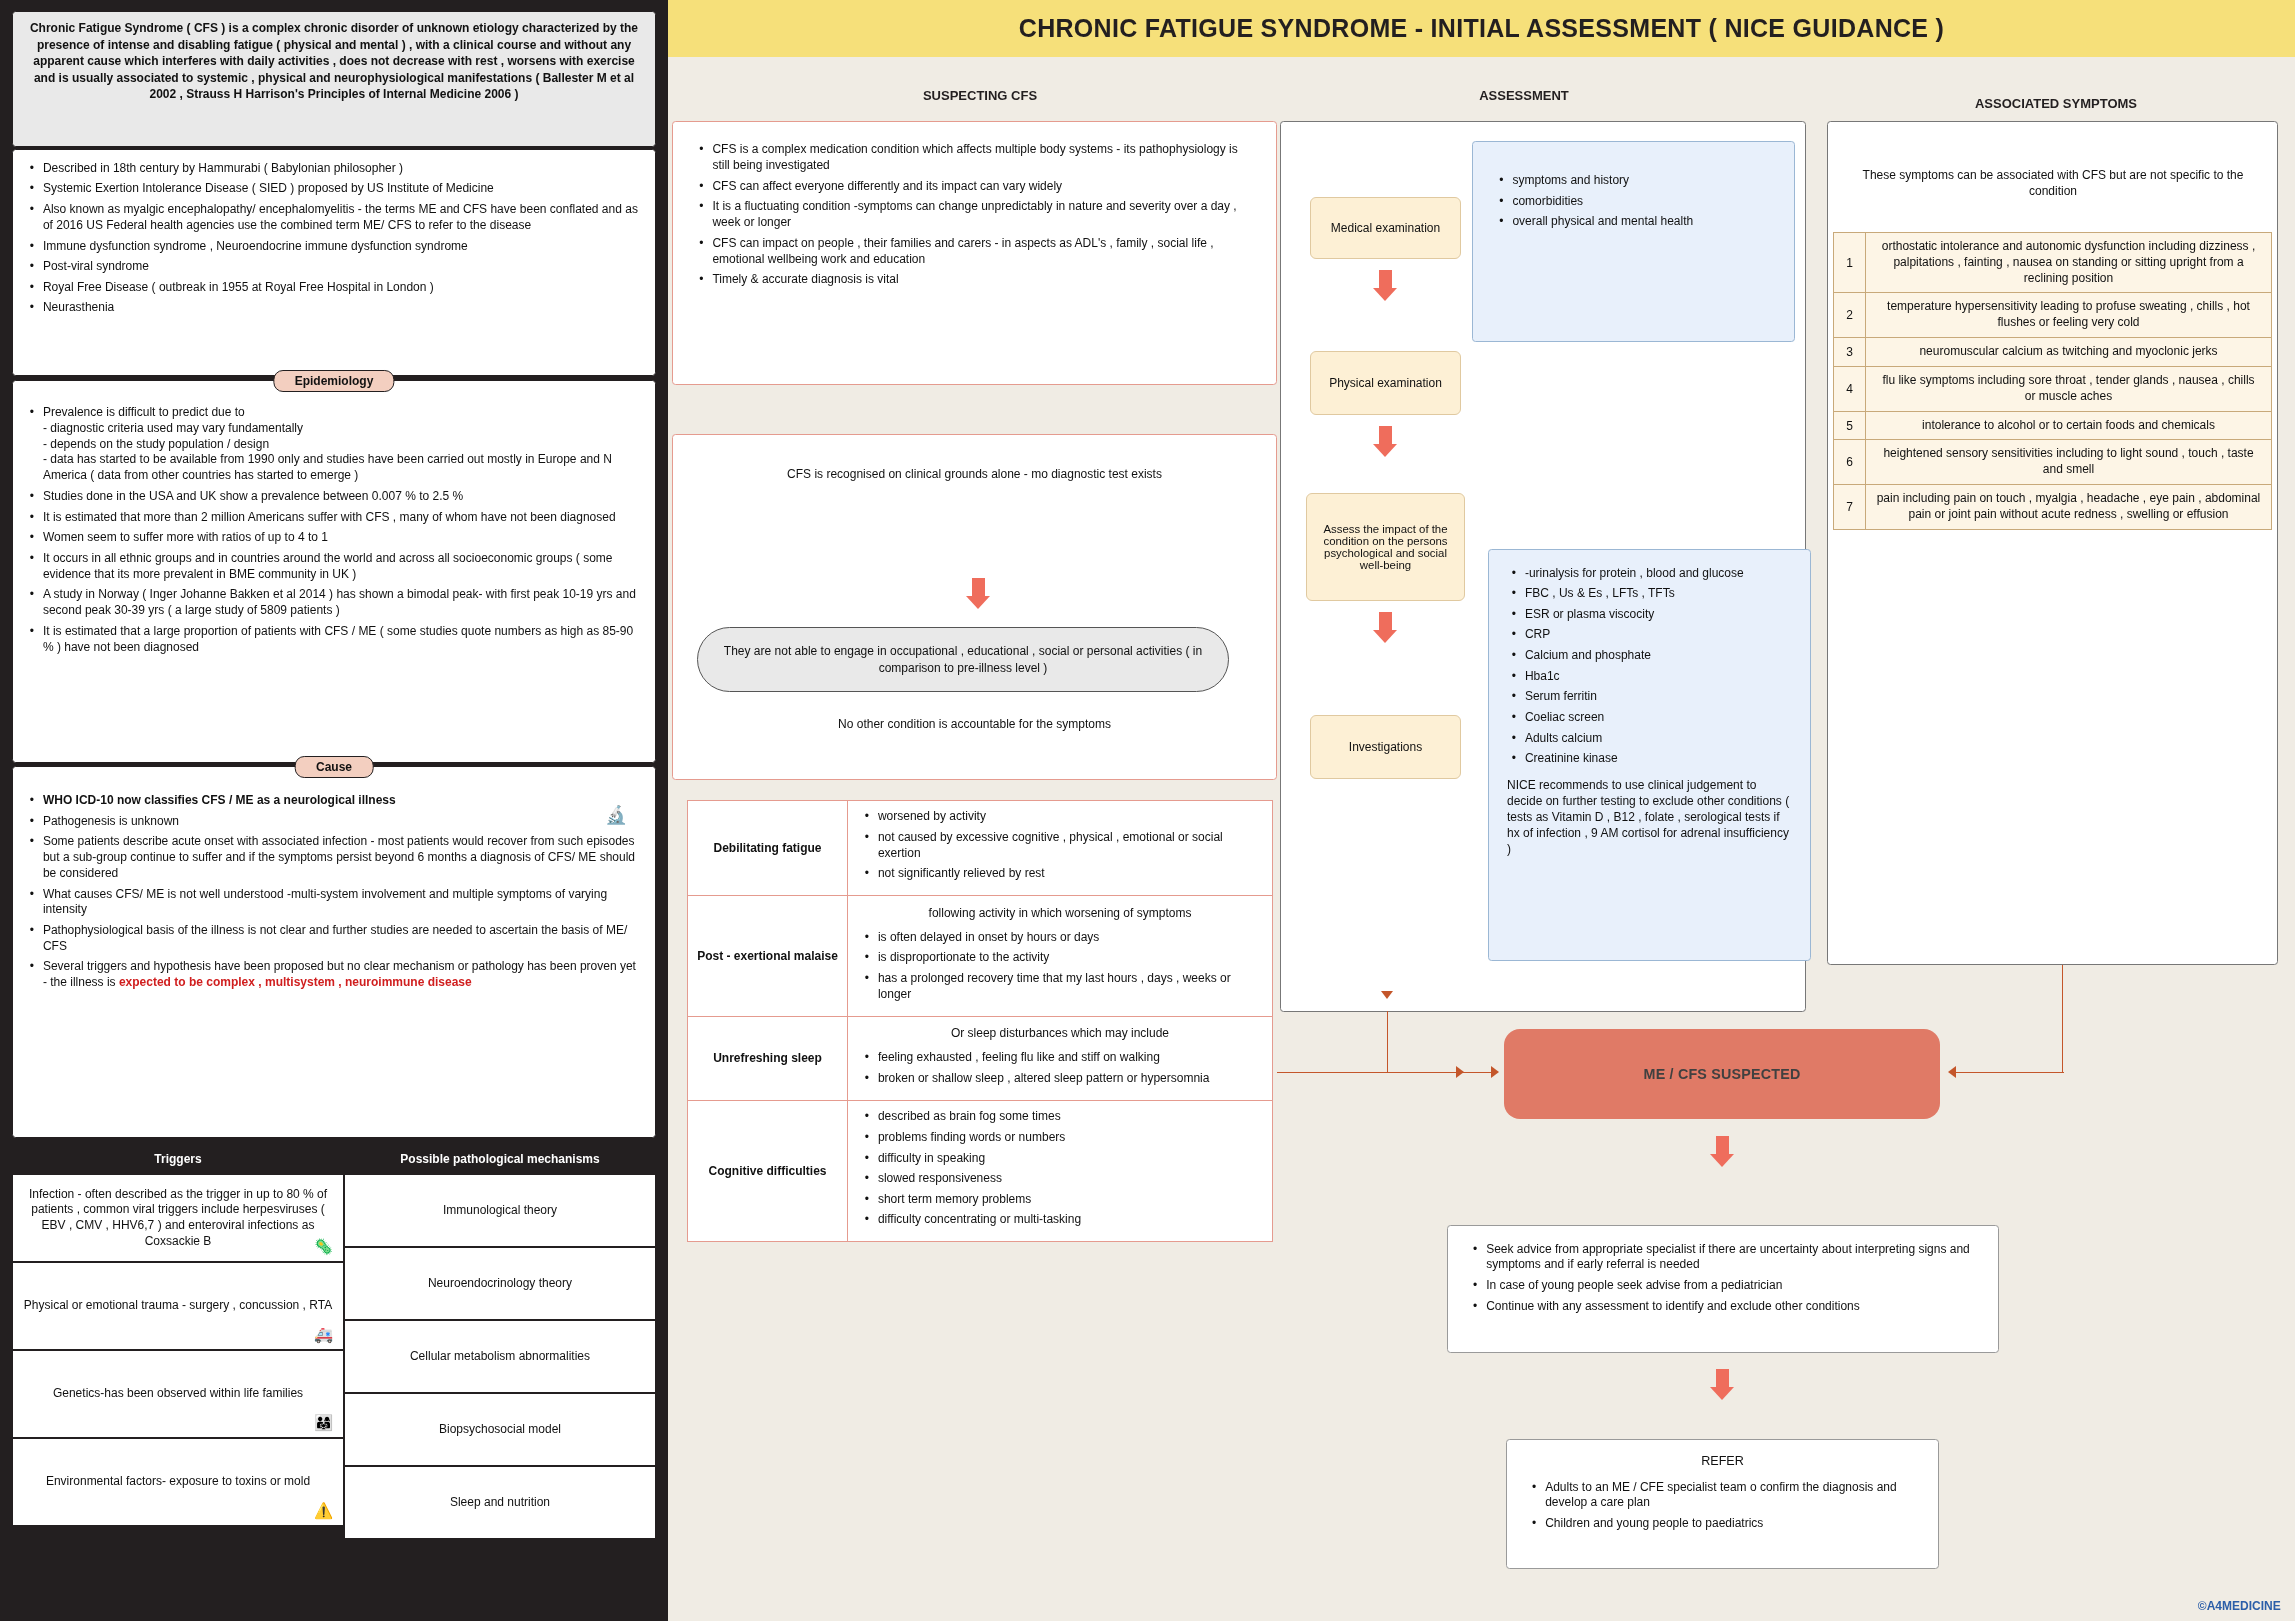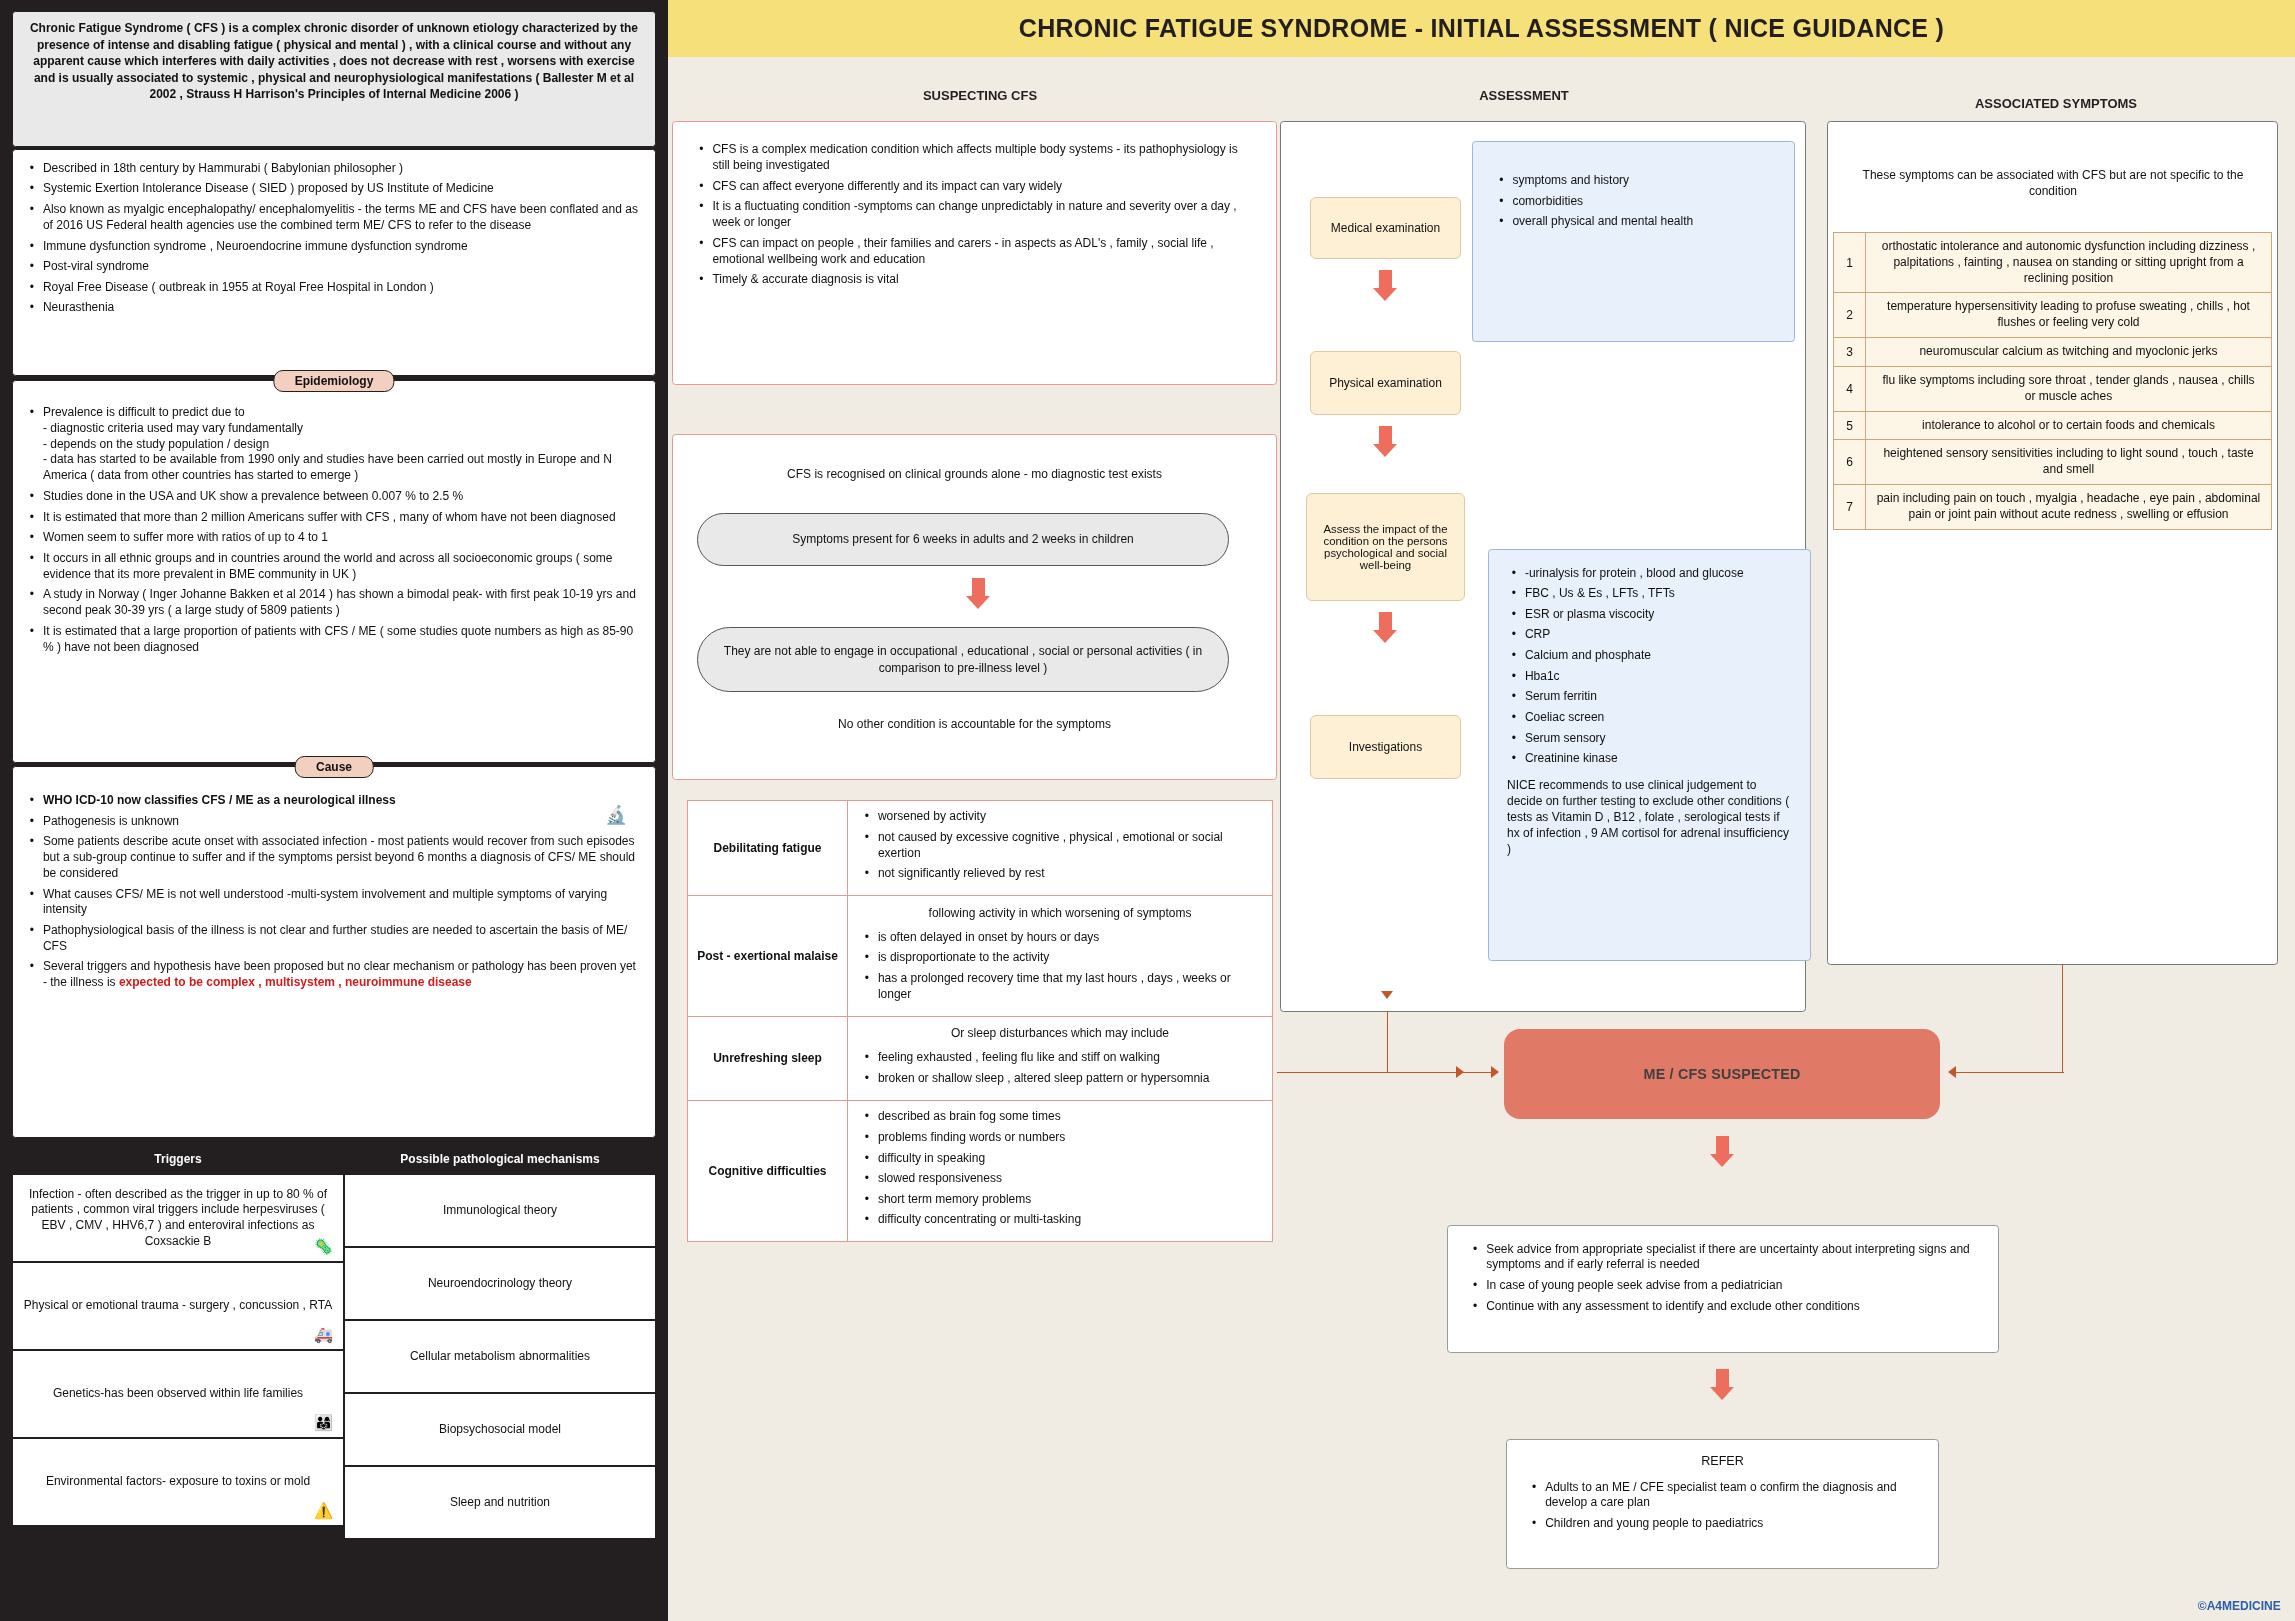--- a/index.html
+++ b/index.html
@@ -231,21 +231,20 @@
         <li>CFS is a complex medication condition which affects multiple body systems - its pathophysiology is still being investigated</li>
         <li>CFS can affect everyone differently and its impact can vary widely</li>
         <li>It is a fluctuating condition -symptoms can change unpredictably in nature and severity over a day , week or longer</li>
         <li>CFS can impact  on people , their families and carers - in aspects as ADL's , family , social life , emotional wellbeing work and education</li>
         <li>Timely &amp; accurate diagnosis is vital</li>
       </ul>
   </div>
 
   <div class="box bx-pink" style="left:672px;top:434px;width:605px;height:346px;padding:15.5px;">
     <div style="text-align:center;font-size:12px;margin:15.5px 0 18px 0;">CFS is recognised on clinical grounds alone - mo diagnostic test exists</div>
-    <div class="stadium" style="left:24px;top:78px;width:532px;height:53px;">Symptoms present for 6 weeks in adults  and 2 weeks in children</div>
     <div class="arrow-d" style="left:293px;top:143px;">
       <div class="shaft"></div>
         <div class="head"></div>
     </div>
     <div class="stadium" style="left:24px;top:192px;width:532px;height:65px;">They are not able to engage in occupational , educational , social or personal activities ( in comparison to pre-illness level )</div>
     <div style="position:absolute;left:0;top:281px;width:100%;text-align:center;font-size:12px;">No other condition is accountable for the symptoms</div>
   </div>
 
   <div class="dtable" id="susp-table">
       <div class="drow">
@@ -324,21 +323,21 @@
   <div class="box bx-blue" style="left:1488px;top:549px;width:323px;height:412px;padding:15.5px 18px;">
     <ul class="bul" id="tests-list">
         <li>-urinalysis for protein , blood and glucose</li>
         <li>FBC , Us &amp; Es , LFTs , TFTs</li>
         <li>ESR or plasma viscocity</li>
         <li>CRP</li>
         <li>Calcium and phosphate</li>
         <li>Hba1c</li>
         <li>Serum ferritin</li>
         <li>Coeliac screen</li>
-        <li>Serum sensory</li>
+        <li>Adults calcium</li>
         <li>Creatinine kinase</li>
       </ul>
     <div style="margin-top:9.6px;font-size:12px;line-height:1.35;">NICE recommends to use clinical judgement to decide on further testing to exclude other conditions  ( tests as Vitamin D , B12 , folate , serological tests if hx of infection , 9 AM cortisol for adrenal insufficiency )</div>
   </div>
 
   <div class="me-box">ME / CFS SUSPECTED</div>
 
   <div class="arrow-d" style="left:1710px;top:1136px;">
       <div class="shaft"></div>
       <div class="head"></div>

